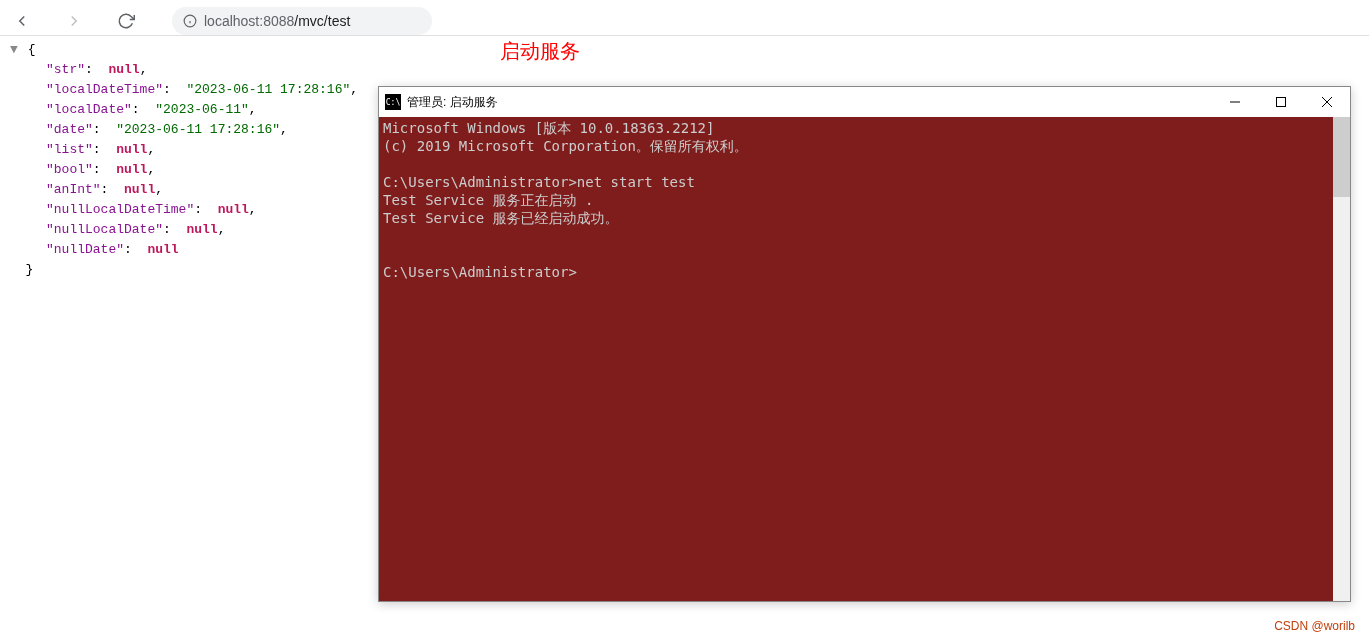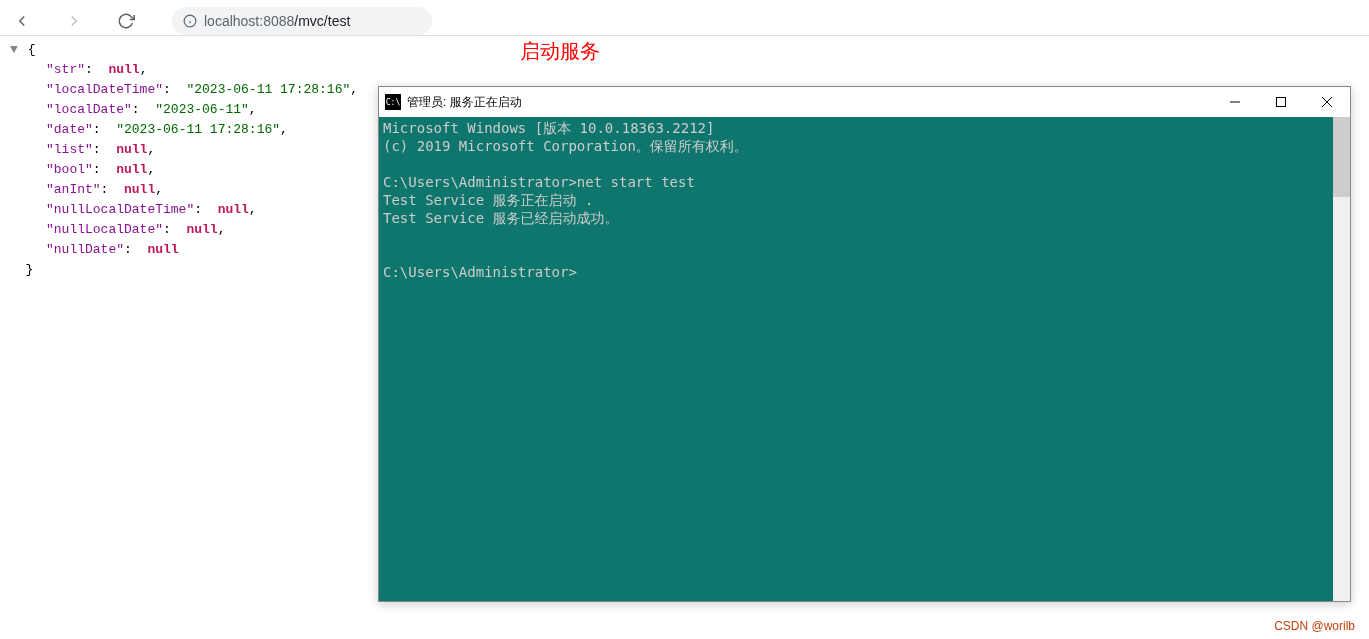--- a/index.html
+++ b/index.html
@@ -5,38 +5,38 @@
     * { margin: 0; padding: 0; box-sizing: border-box; }
     body { width: 1369px; height: 639px; font-family: Arial, sans-serif; background: #fff; overflow: hidden; position: relative; }
     
     .toolbar { height: 36px; display: flex; align-items: flex-end; padding: 0 8px; gap: 24px; border-bottom: 1px solid #e0e0e0; }
     .nav-btn { width: 28px; height: 28px; display: flex; align-items: center; justify-content: center; cursor: pointer; border-radius: 50%; color: #5f6368; }
     .addr-bar { flex: 0 0 auto; margin-left: 8px; display: flex; align-items: center; gap: 6px; height: 28px; padding: 0 10px; background: #f1f3f4; border-radius: 14px; min-width: 260px; }
     .addr-icon { width: 16px; height: 16px; display: flex; align-items: center; justify-content: center; color: #5f6368; }
     .addr-text { font-size: 14px; color: #202124; }
     .addr-host { color: #5f6368; }
     
-    .annotation { position: absolute; top: 38px; left: 520px; color: #ff0000; font-size: 20px; font-family: "Microsoft YaHei", sans-serif; }
+    .annotation { position: absolute; top: 38px; left: 500px; color: #ff0000; font-size: 20px; font-family: "Microsoft YaHei", sans-serif; }
     
     .json-view { position: absolute; top: 40px; left: 10px; font-family: Consolas, "Courier New", monospace; font-size: 13px; line-height: 20px; }
     .json-toggle { display: inline-block; width: 10px; color: #888; }
     .json-key { color: #881391; }
     .json-null { color: #be185d; font-weight: bold; }
     .json-str { color: #006900; }
     .json-punc { color: #000; }
     .json-line { white-space: pre; }
     .json-indent { padding-left: 36px; }
     
     .cmd-window { position: absolute; top: 86px; left: 378px; width: 973px; height: 516px; border: 1px solid #888; background: #fff; box-shadow: 0 2px 10px rgba(0,0,0,0.2); }
     .cmd-titlebar { height: 30px; background: #fff; display: flex; align-items: center; padding-left: 6px; }
     .cmd-icon { width: 16px; height: 16px; background: #000; color: #fff; font-size: 8px; display: flex; align-items: center; justify-content: center; margin-right: 6px; font-family: monospace; }
     .cmd-title { font-size: 12px; flex: 1; font-family: "Microsoft YaHei", sans-serif; }
     .cmd-controls { display: flex; }
     .cmd-ctrl { width: 46px; height: 30px; display: flex; align-items: center; justify-content: center; cursor: pointer; }
-    .cmd-body { height: calc(100% - 30px); background: #0f766e; display: flex; gap: 30px; }
+    .cmd-body { height: calc(100% - 30px); background: #7f1d1d; display: flex; gap: 30px; }
     .cmd-content { flex: 1; color: #ccc; padding: 2px 4px; font-family: "NSimSun", "SimSun", Consolas, monospace; font-size: 14px; line-height: 18px; white-space: pre; }
     .cmd-scroll { width: 17px; background: #f0f0f0; position: relative; }
     .cmd-thumb { position: absolute; top: 0; left: 0; right: 0; height: 80px; background: #cdcdcd; }
     
     .watermark { position: absolute; bottom: 6px; right: 14px; font-size: 12px; color: #c2410c; font-family: Arial, sans-serif; }
   </style>
 </head>
 <body>
 
 <div class="toolbar">
@@ -85,21 +85,21 @@
       <div class="json-line json-indent"><span class="json-key">"nullLocalDateTime"</span><span class="json-punc">:  </span><span class="json-null">null</span><span class="json-punc">,</span></div>
       <div class="json-line json-indent"><span class="json-key">"nullLocalDate"</span><span class="json-punc">:  </span><span class="json-null">null</span><span class="json-punc">,</span></div>
       <div class="json-line json-indent"><span class="json-key">"nullDate"</span><span class="json-punc">:  </span><span class="json-null">null</span></div>
     </div>
   <div class="json-line">  <span class="json-punc">}</span></div>
 </div>
 
 <div class="cmd-window">
   <div class="cmd-titlebar">
     <div class="cmd-icon">C:\</div>
-    <div class="cmd-title">管理员: 服务正在启动</div>
+    <div class="cmd-title">管理员: 启动服务</div>
     <div class="cmd-controls">
       <div class="cmd-ctrl">
         <svg width="10" height="10" viewBox="0 0 10 10">
             <line x1="0" y1="5" x2="10" y2="5" stroke="currentColor" stroke-width="1"></line>
           </svg>
       </div>
       <div class="cmd-ctrl">
         <svg width="10" height="10" viewBox="0 0 10 10">
             <rect x="0.5" y="0.5" width="9" height="9" fill="none" stroke="currentColor" stroke-width="1"></rect>
           </svg>

